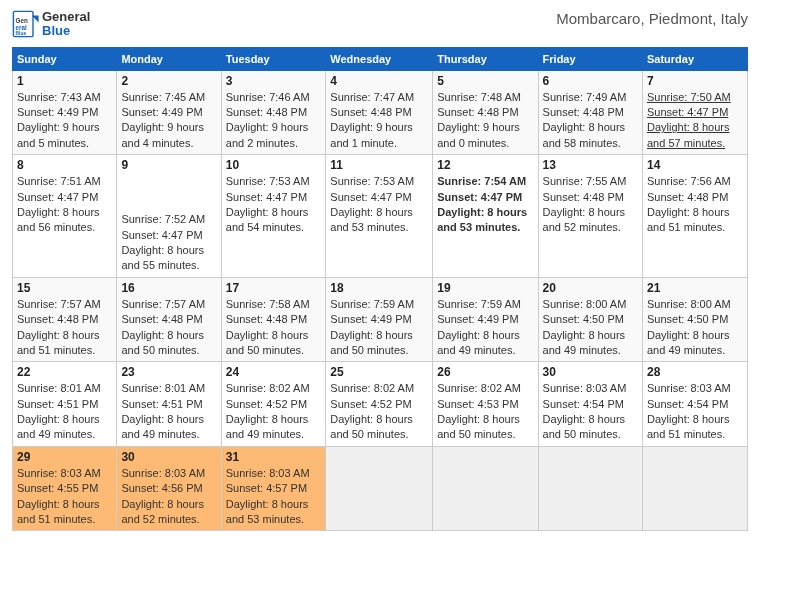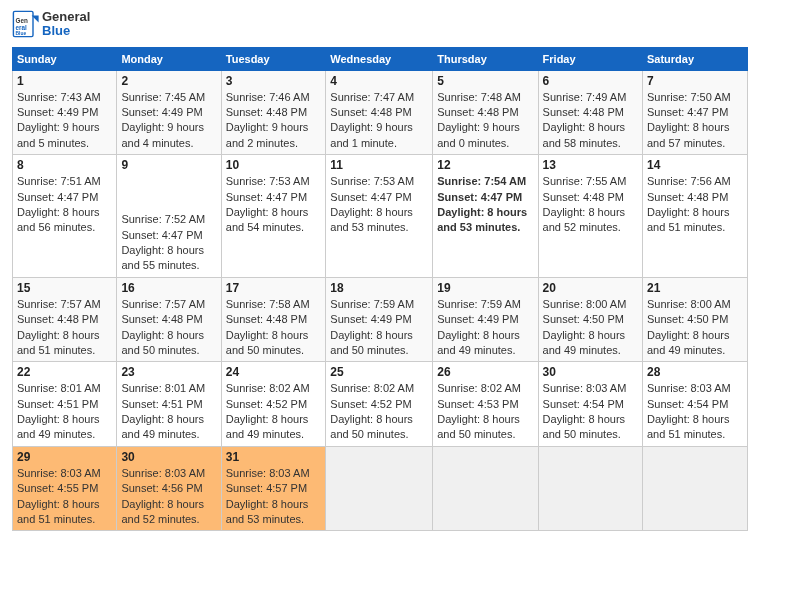--- a/index.html
+++ b/index.html
@@ -108,20 +108,21 @@
         <text x="5" y="18" font-size="9" font-weight="bold" fill="#333">Gen</text>
         <text x="5" y="28" font-size="9" font-weight="bold" fill="#1565c0">eral</text>
         <text x="5" y="36" font-size="7" font-weight="bold" fill="#1565c0">Blue</text>
       </svg>
       <div class="logo-text">
         <span class="logo-general">General</span>
         <span class="logo-blue">Blue</span>
       </div>
     </div>
     <div class="title-section">
+      <div class="location">Mombarcaro, Piedmont, Italy</div>
     </div>
   </div>
 
   <table class="calendar">
     <thead>
       <tr>
         <th>Sunday</th>
         <th>Monday</th>
         <th>Tuesday</th>
         <th>Wednesday</th>
@@ -169,21 +170,21 @@
           </td>
           <td>
             <span class="day-num">6</span>
             <div class="day-detail" style="white-space: pre-line;">Sunrise: 7:49 AM
 Sunset: 4:48 PM
 Daylight: 8 hours
 and 58 minutes.</div>
           </td>
           <td>
             <span class="day-num">7</span>
-            <div class="day-detail" style="white-space: pre-line;">Sunrise: 7:50 AM
+            <div class="day-detail" style="white-space: pre-line; text-decoration: underline;">Sunrise: 7:50 AM
 Sunset: 4:47 PM
 Daylight: 8 hours
 and 57 minutes.</div>
           </td>
         </tr>
         <tr>
           <td>
             <span class="day-num">8</span>
             <div class="day-detail" style="white-space: pre-line;">Sunrise: 7:51 AM
 Sunset: 4:47 PM

